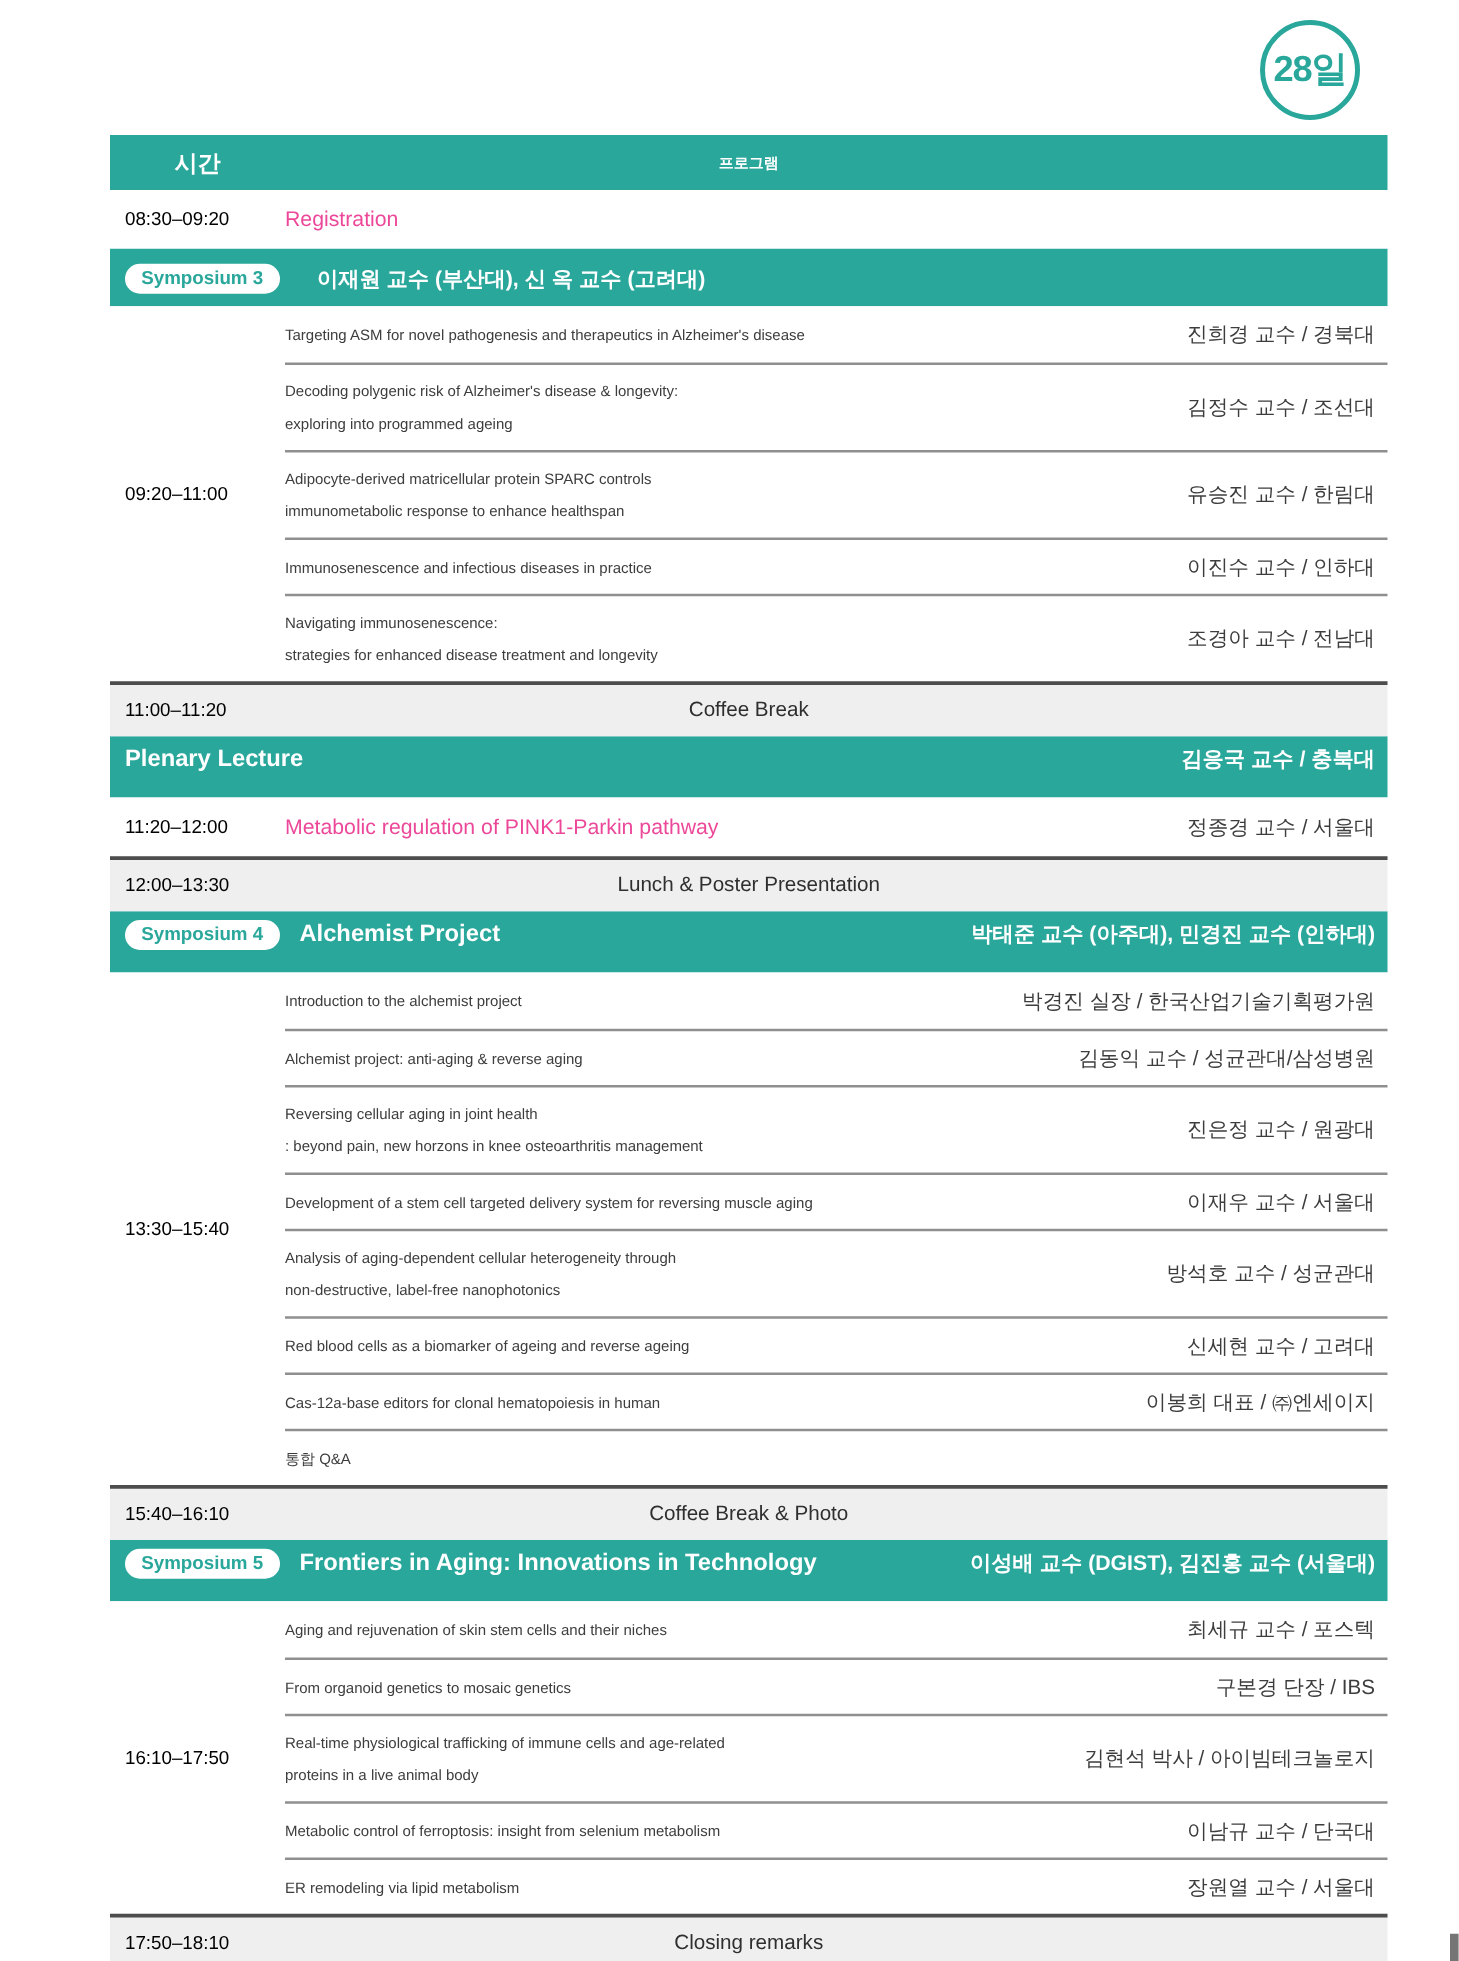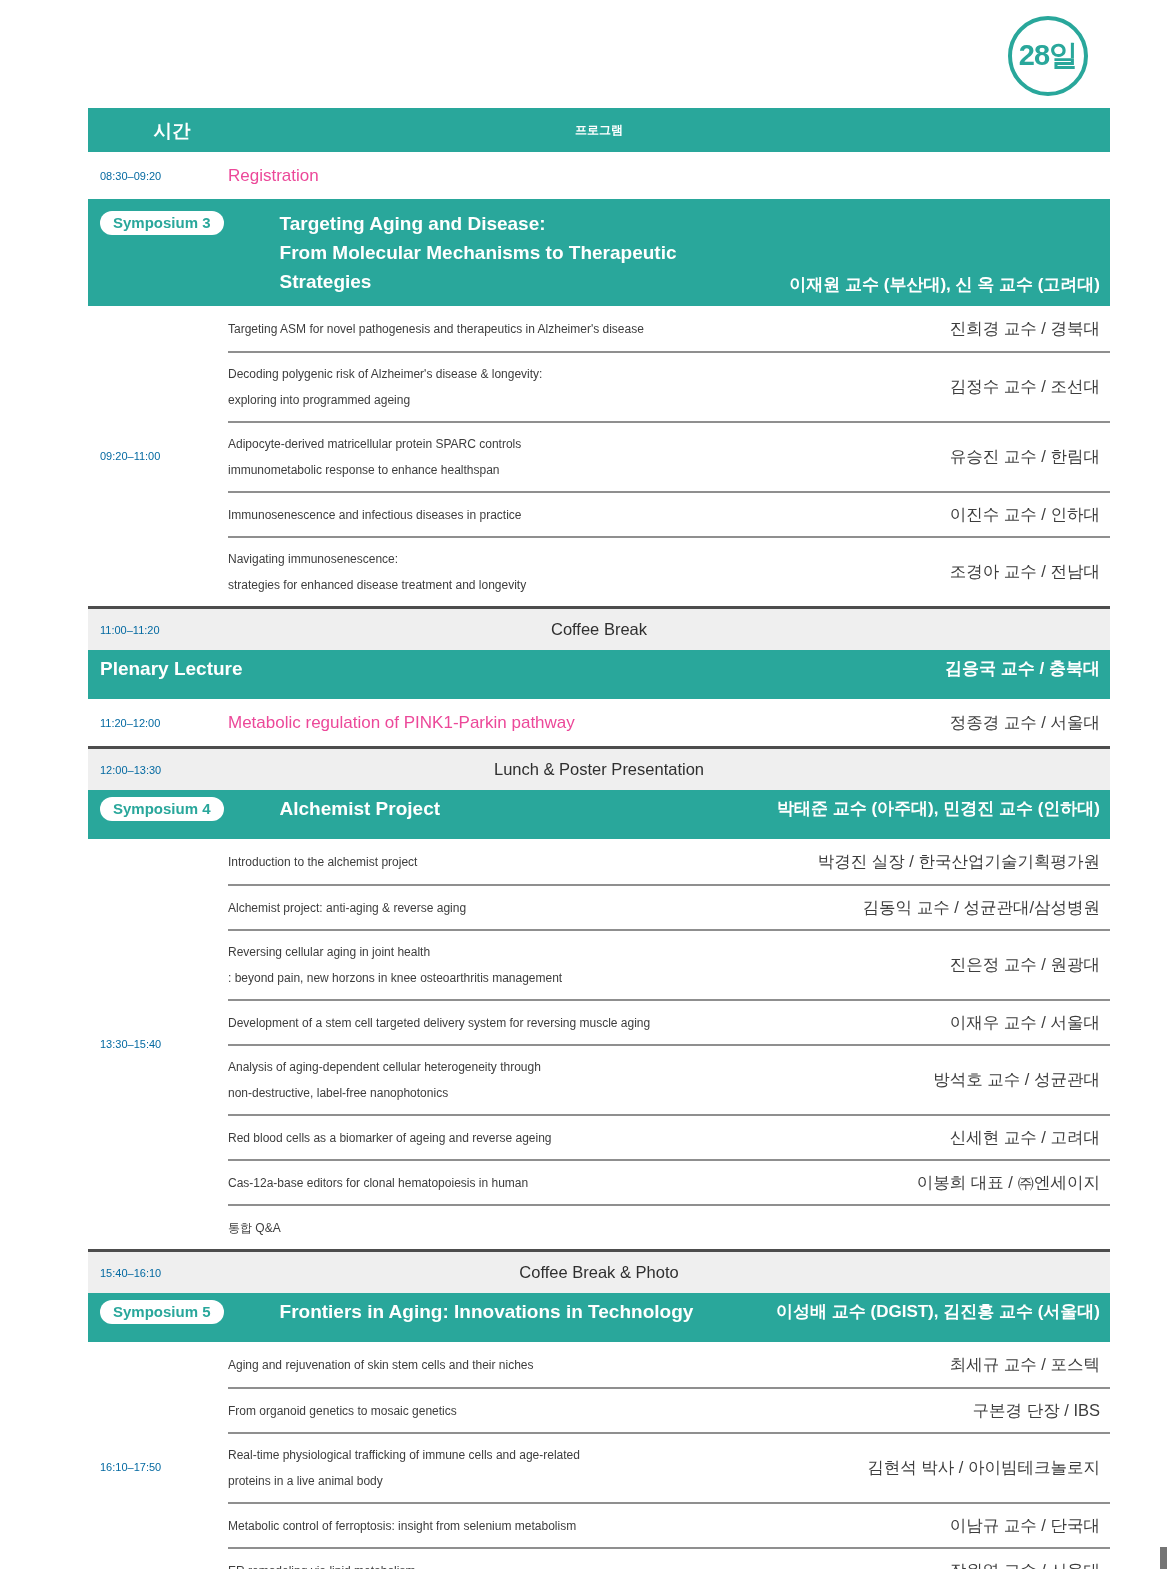--- a/index.html
+++ b/index.html
@@ -13,45 +13,45 @@
     position:absolute;left:1008px;top:16px;width:72px;height:72px;
     border:4px solid var(--accent);border-radius:50%;
     display:flex;align-items:center;justify-content:center;
     color:var(--accent);font-weight:bold;font-size:29px;letter-spacing:-1px;
     background:#fff;
   }
   .schedule{position:absolute;left:88px;top:108px;width:1022px;}
 
   
   .row-header{position:relative;height:44px;background:var(--accent);color:#fff;}
-  .row-header .h-time{position:absolute;left:14px;top:0;width:140px;height:44px;
+  .row-header .h-time{position:absolute;left:0;top:0;width:140px;height:44px;
     display:flex;align-items:center;justify-content:center;font-weight:bold;font-size:18.5px;}
   .row-header .h-prog{position:absolute;left:0;right:0;top:0;height:44px;
     display:flex;align-items:center;justify-content:center;font-weight:bold;font-size:12px;}
 
   
   .time-cell{width:140px;box-sizing:border-box;padding-left:12px;
-    font-size:11px;color:#0369a1;white-space:nowrap;flex:none;}
+    font-size:15px;color:#000000;white-space:nowrap;flex:none;}
 
   
   .block-simple{display:flex;align-items:center;min-height:47px;background:#fff;}
   .block-simple .title-cell{flex:1;font-size:17px;color:#ec4899;}
   .block-simple .speaker-cell{padding-right:10px;padding-left:12px;text-align:right;
     font-size:16.5px;color:#3d3d3d;white-space:nowrap;}
 
   
   .block-break{position:relative;display:flex;align-items:center;height:41px;
     background:#efefef;border-top:3px solid #4d4d4d;}
   .block-break.last{border-bottom:3px solid #4d4d4d;}
   .block-break .break-label{position:absolute;left:0;right:0;text-align:center;
     font-size:16.5px;color:#2f2f2f;}
 
   
   .block-teal{background:var(--accent);color:#fff;display:flex;align-items:center;
-    min-height:44px;box-sizing:border-box;padding:4px 10px 16px 12px;gap:40px;}
+    min-height:44px;box-sizing:border-box;padding:4px 10px 16px 12px;}
   .block-teal.tall{align-items:flex-start;padding-top:10px;padding-bottom:10px;}
   .badge{background:#fff;color:var(--accent);border-radius:15px;padding:3px 13px 4px;
     font-weight:bold;font-size:15px;margin-right:16px;white-space:nowrap;flex:none;}
   .block-teal.tall .badge{margin-top:2px;align-self:flex-start;}
   .teal-title{font-weight:bold;font-size:19px;line-height:29px;flex:1;}
   .teal-chairs{font-weight:bold;font-size:17px;white-space:nowrap;text-align:right;padding-left:14px;}
   .block-teal.tall .teal-chairs{align-self:flex-end;}
 
   
   .block-sessions{display:flex;background:#fff;}
@@ -77,21 +77,20 @@
     <span class="h-time">시간</span>
     <span class="h-prog">프로그램</span>
   </div>
   <div id="schedule-body">
       <div class="block-simple">
         <span class="time-cell">08:30–09:20</span>
         <span class="title-cell">Registration</span>
       </div>
       <div class="block-teal tall">
         <span class="badge">Symposium 3</span>
-        <span class="teal-title">Targeting Aging and Disease:<br>From Molecular Mechanisms to Therapeutic Strategies</span>
         <span class="teal-chairs">이재원 교수 (부산대), 신 옥 교수 (고려대)</span>
       </div>
       <div class="block-sessions">
         <span class="time-cell">09:20–11:00</span>
         <div class="sessions-list">
           <div class="session-item">
             <span class="session-title">Targeting ASM for novel pathogenesis and therapeutics in Alzheimer's disease</span>
             <span class="session-speaker">진희경 교수 / 경북대</span>
           </div>
           <div class="session-item">

